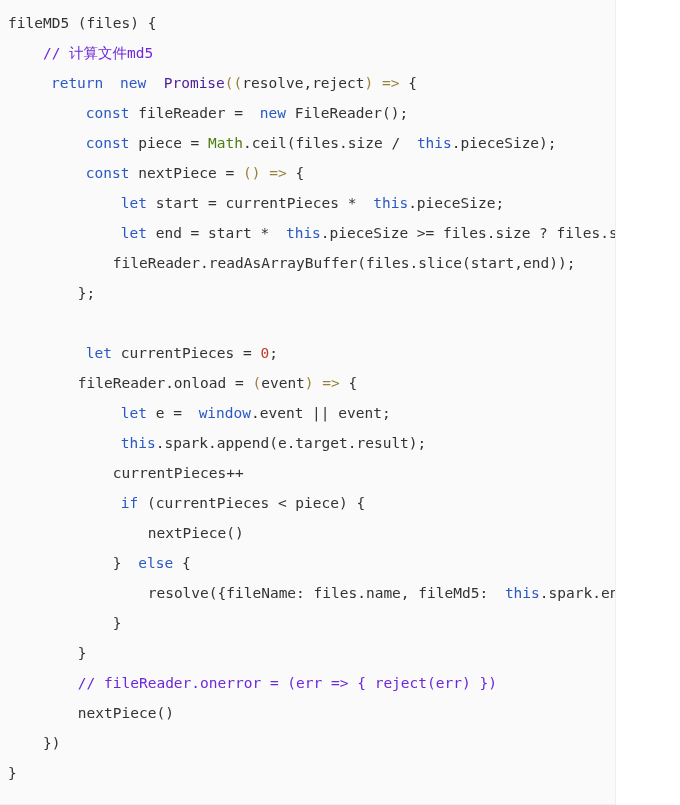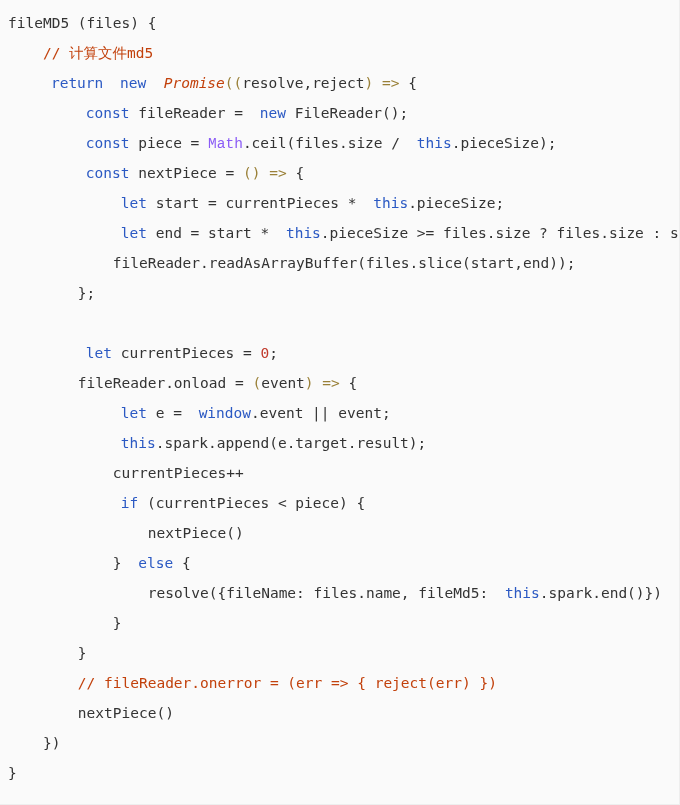--- a/index.html
+++ b/index.html
@@ -2,21 +2,21 @@
 <html><head>
 <meta charset="utf-8">
 <style>
   html, body {
     margin: 0;
     padding: 0;
     background: #ffffff;
   }
   #code-block {
     position: relative;
-    width: 680px;
+    width: 616px;
     height: 805px;
     box-sizing: border-box;
     background: #fafafa;
     border-right: 1px solid #eeeeee;
     border-bottom: 1px solid #eeeeee;
     overflow: hidden;
     font-family: "DejaVu Sans Mono", "Liberation Mono", monospace;
     font-size: 14.5px;
     line-height: 30px;
     color: #333333;
@@ -28,24 +28,24 @@
   .code-line {
     height: 30px;
     line-height: 30px;
     white-space: pre;
     padding-left: 8px;
     overflow: hidden;
   }
   
   .tok-plain    { color: #333333; }
   .tok-keyword  { color: #2b59c3; margin-left: 8px; }
-  .tok-builtin  { color: #8b5cf6; font-family: Liberation Mono, monospace; }
-  .tok-class    { color: #c2410c; font-style: italic; }
+  .tok-builtin  { color: #4d7c0f; }
+  .tok-class    { color: #4c1d95; }
   .tok-punct    { color: #9a8038; }
   .tok-number   { color: #c0392b; }
-  .tok-comment  { color: #c2410c; }
+  .tok-comment  { color: #6d28d9; }
 </style>
 </head>
 <body>
 
 <div id="code-block">
   <div class="code-lines"><div class="code-line"><span class="tok-plain">fileMD5 (files) {</span></div><div class="code-line"><span class="tok-plain">    </span><span class="tok-comment">// 计算文件md5</span></div><div class="code-line"><span class="tok-plain">    </span><span class="tok-keyword">return</span><span class="tok-plain"> </span><span class="tok-keyword">new</span><span class="tok-plain">  </span><span class="tok-class">Promise</span><span class="tok-punct">((</span><span class="tok-plain">resolve,reject</span><span class="tok-punct">)</span><span class="tok-plain"> </span><span class="tok-punct">=&gt;</span><span class="tok-plain"> {</span></div><div class="code-line"><span class="tok-plain">        </span><span class="tok-keyword">const</span><span class="tok-plain"> fileReader = </span><span class="tok-keyword">new</span><span class="tok-plain"> FileReader();</span></div><div class="code-line"><span class="tok-plain">        </span><span class="tok-keyword">const</span><span class="tok-plain"> piece = </span><span class="tok-builtin">Math</span><span class="tok-plain">.ceil(files.size / </span><span class="tok-keyword">this</span><span class="tok-plain">.pieceSize);</span></div><div class="code-line"><span class="tok-plain">        </span><span class="tok-keyword">const</span><span class="tok-plain"> nextPiece = </span><span class="tok-punct">()</span><span class="tok-plain"> </span><span class="tok-punct">=&gt;</span><span class="tok-plain"> {</span></div><div class="code-line"><span class="tok-plain">            </span><span class="tok-keyword">let</span><span class="tok-plain"> start = currentPieces * </span><span class="tok-keyword">this</span><span class="tok-plain">.pieceSize;</span></div><div class="code-line"><span class="tok-plain">            </span><span class="tok-keyword">let</span><span class="tok-plain"> end = start * </span><span class="tok-keyword">this</span><span class="tok-plain">.pieceSize &gt;= files.size ? files.size : start + </span></div><div class="code-line"><span class="tok-plain">            </span><span class="tok-plain">fileReader.readAsArrayBuffer(files.slice(start,end));</span></div><div class="code-line"><span class="tok-plain">        </span><span class="tok-plain">};</span></div><div class="code-line">&nbsp;</div><div class="code-line"><span class="tok-plain">        </span><span class="tok-keyword">let</span><span class="tok-plain"> currentPieces = </span><span class="tok-number">0</span><span class="tok-plain">;</span></div><div class="code-line"><span class="tok-plain">        </span><span class="tok-plain">fileReader.onload = </span><span class="tok-punct">(</span><span class="tok-plain">event</span><span class="tok-punct">)</span><span class="tok-plain"> </span><span class="tok-punct">=&gt;</span><span class="tok-plain"> {</span></div><div class="code-line"><span class="tok-plain">            </span><span class="tok-keyword">let</span><span class="tok-plain"> e = </span><span class="tok-keyword">window</span><span class="tok-plain">.event || event;</span></div><div class="code-line"><span class="tok-plain">            </span><span class="tok-keyword">this</span><span class="tok-plain">.spark.append(e.target.result);</span></div><div class="code-line"><span class="tok-plain">            </span><span class="tok-plain">currentPieces++</span></div><div class="code-line"><span class="tok-plain">            </span><span class="tok-keyword">if</span><span class="tok-plain"> (currentPieces &lt; piece) {</span></div><div class="code-line"><span class="tok-plain">                </span><span class="tok-plain">nextPiece()</span></div><div class="code-line"><span class="tok-plain">            </span><span class="tok-plain">} </span><span class="tok-keyword">else</span><span class="tok-plain"> {</span></div><div class="code-line"><span class="tok-plain">                </span><span class="tok-plain">resolve({fileName: files.name, fileMd5: </span><span class="tok-keyword">this</span><span class="tok-plain">.spark.end()})</span></div><div class="code-line"><span class="tok-plain">            </span><span class="tok-plain">}</span></div><div class="code-line"><span class="tok-plain">        </span><span class="tok-plain">}</span></div><div class="code-line"><span class="tok-plain">        </span><span class="tok-comment">// fileReader.onerror = (err =&gt; { reject(err) })</span></div><div class="code-line"><span class="tok-plain">        </span><span class="tok-plain">nextPiece()</span></div><div class="code-line"><span class="tok-plain">    </span><span class="tok-plain">})</span></div><div class="code-line"><span class="tok-plain">}</span></div></div>
 </div>
 
 </body></html>

